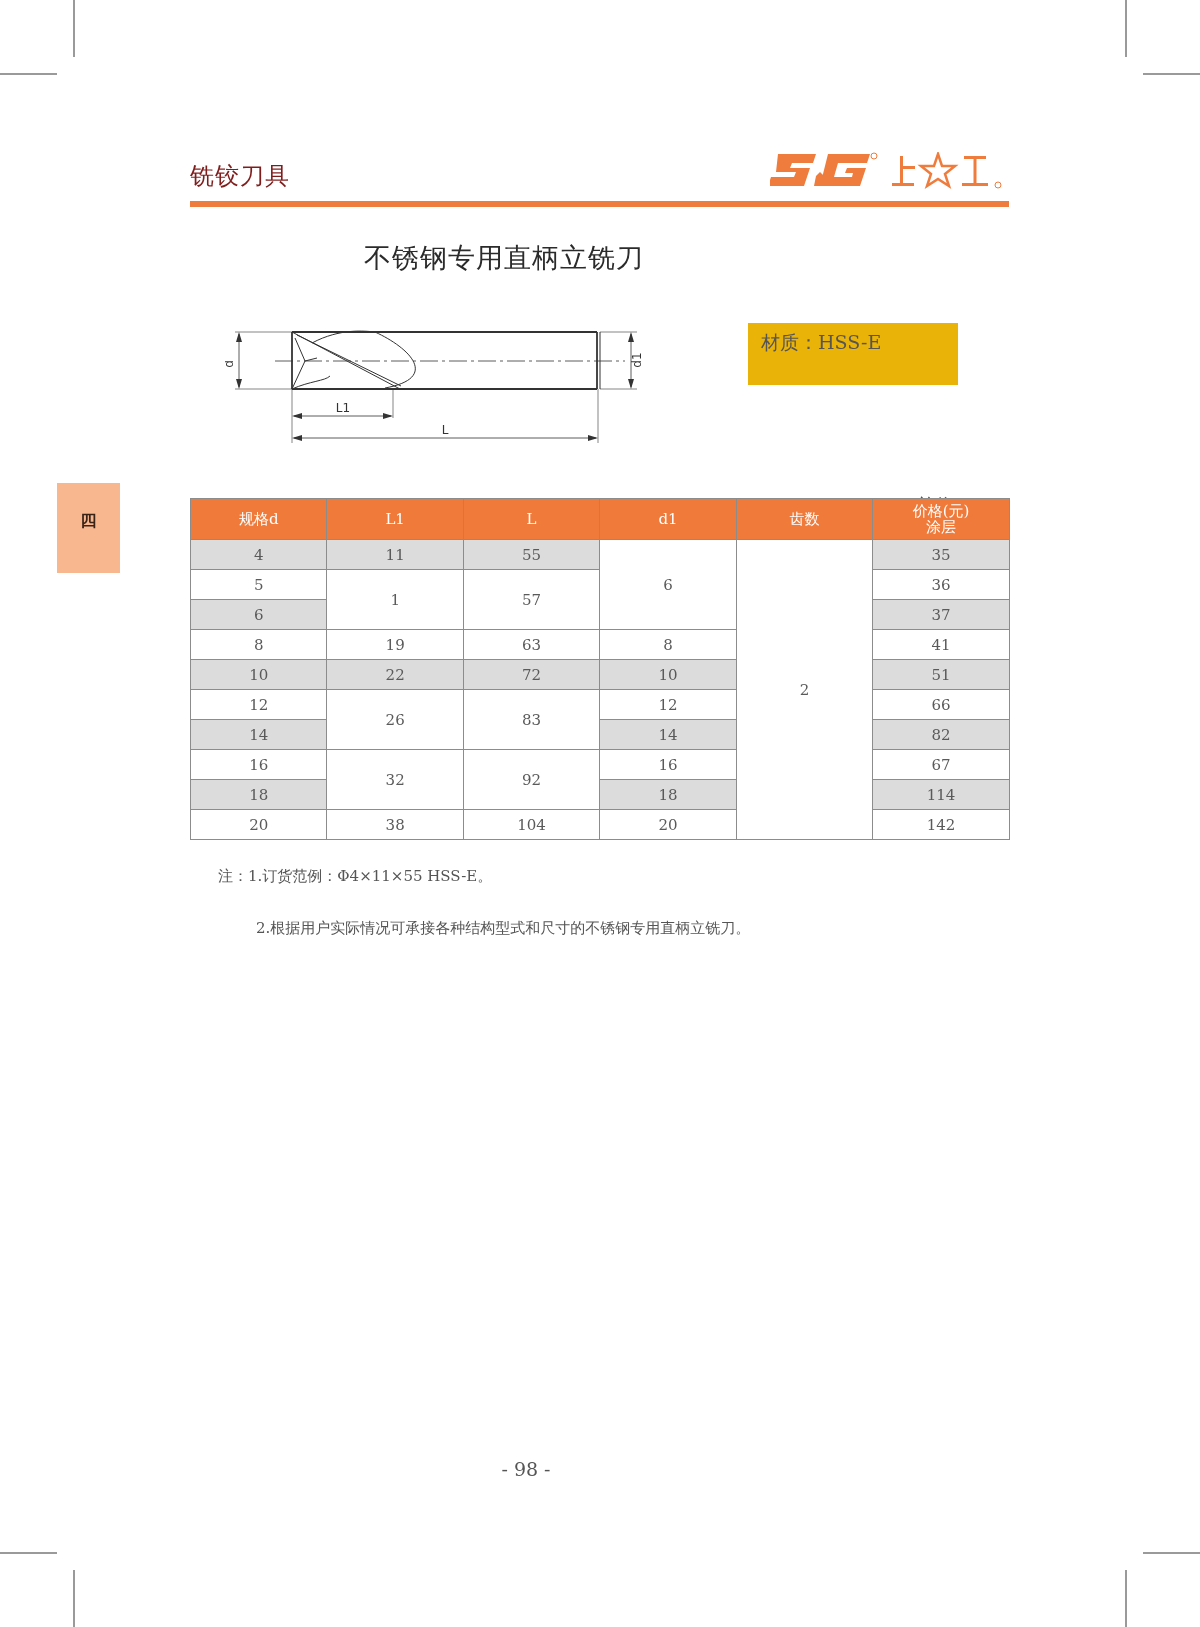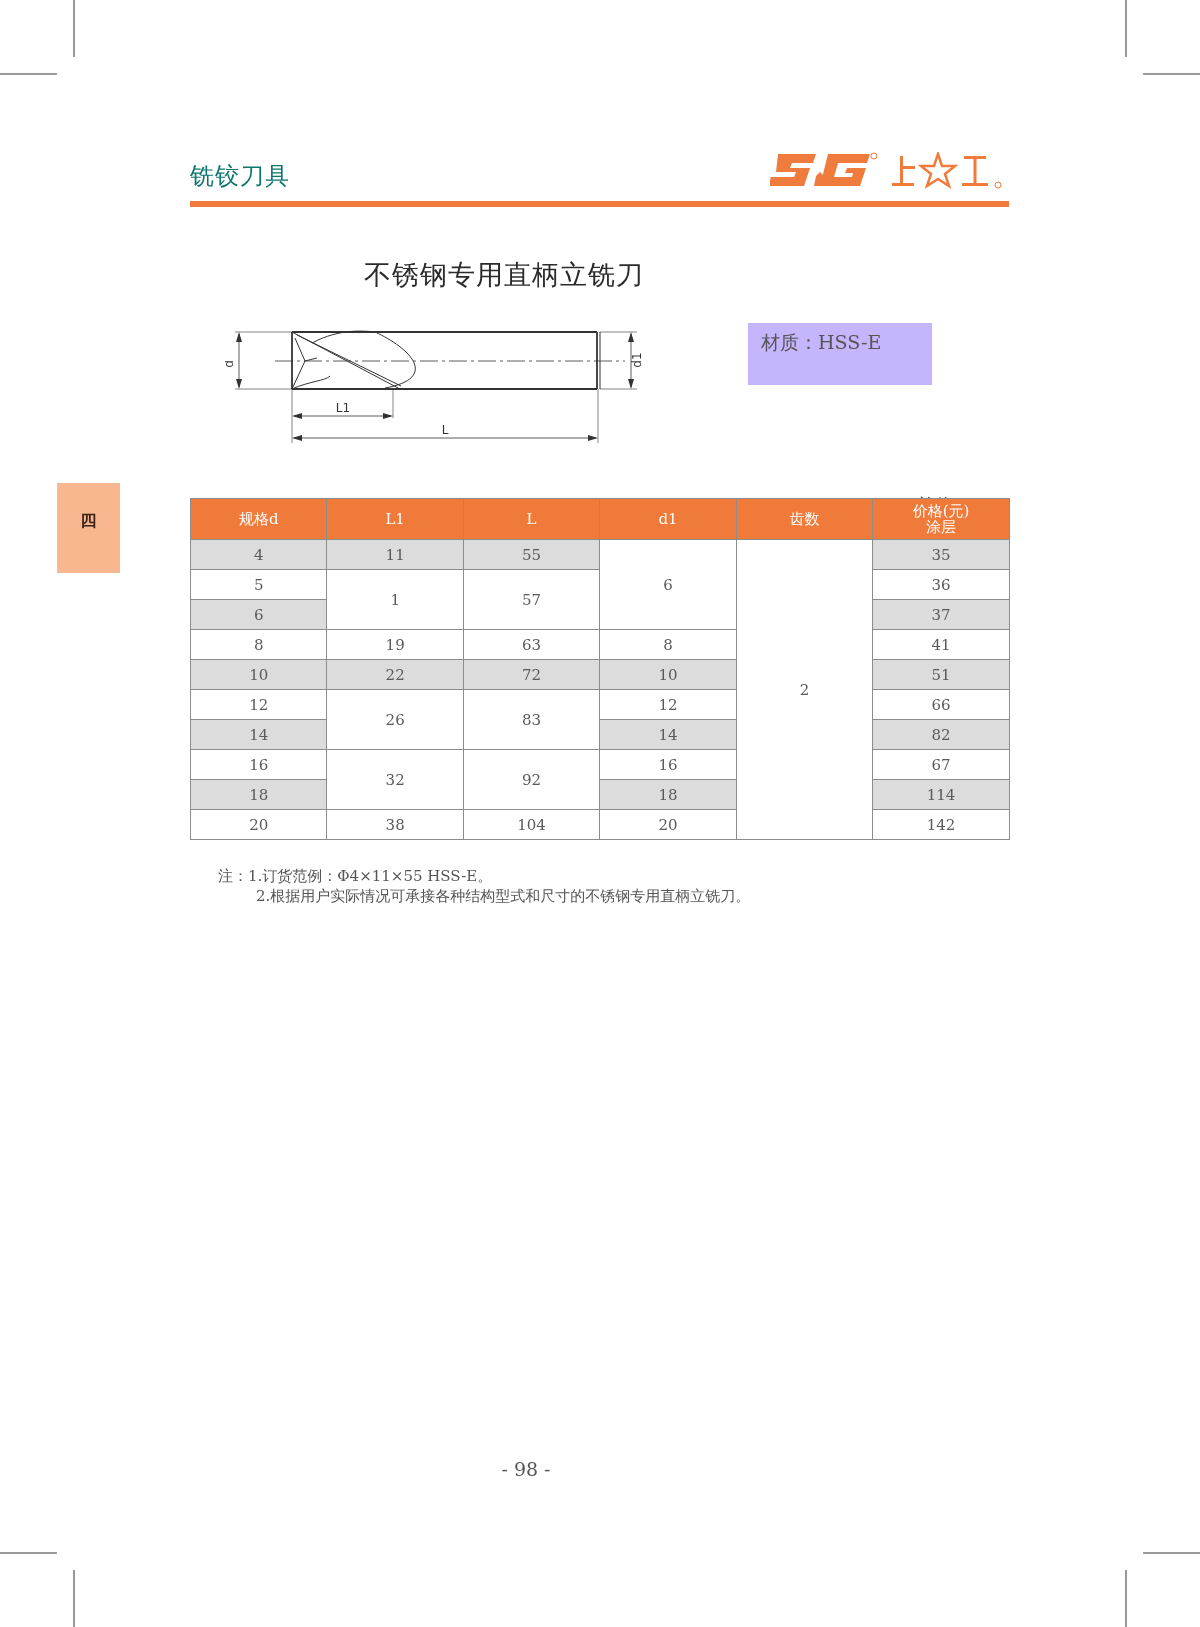--- a/index.html
+++ b/index.html
@@ -5,36 +5,36 @@
     html, body { margin: 0; padding: 0; background: #ffffff; }
     body {
       width: 1200px; height: 1627px; position: relative; overflow: hidden;
       font-family: "DejaVu Serif", "Liberation Serif", serif;
       color: #4a4a4a;
     }
     .crop { position: absolute; background: #9a9a9a; }
     .header-title {
       position: absolute; left: 190px; top: 160px;
       font-family: Liberation Sans, sans-serif;
-      font-size: 24px; color: #0f766e; letter-spacing: 1px;
+      font-size: 24px; color: #7f1d1d; letter-spacing: 1px;
     }
     .logo { position: absolute; left: 770px; top: 152px; width: 240px; height: 40px; }
     .header-rule {
       position: absolute; left: 190px; top: 201px; width: 819px; height: 6px;
       background: #ef7c3d;
     }
     .page-title {
-      position: absolute; left: 0; width: 1008px; top: 257px; text-align: center;
+      position: absolute; left: 0; width: 1008px; top: 240px; text-align: center;
       font-family: "DejaVu Sans", "Liberation Sans", sans-serif;
       font-size: 27px; color: #2b2b2b; letter-spacing: 1px;
     }
     .diagram { position: absolute; left: 225px; top: 318px; width: 440px; height: 132px; }
     .material-box {
-      position: absolute; left: 748px; top: 323px; width: 184px; height: 62px;
-      background: #c4b5fd;
+      position: absolute; left: 748px; top: 323px; width: 210px; height: 62px;
+      background: #eab308;
     }
     .material-box span {
       position: absolute; left: 13px; top: 7px; font-size: 19px; color: #555;
     }
     .side-tab {
       position: absolute; left: 57px; top: 483px; width: 63px; height: 90px;
       background: #f8b78f;
       display: flex; align-items: center; justify-content: center;
     }
     .side-tab span {
@@ -58,21 +58,21 @@
     }
     table.spec td {
       height: 29px; border: 1px solid #8c8c8c; text-align: center; padding: 0;
       background: #ffffff;
     }
     table.spec td.g { background: #dcdcdd; }
     .notes {
       position: absolute; left: 218px; top: 866px;
       font-size: 15px; color: #555; line-height: 20px;
     }
-    .notes .n2 { padding-left: 38px; }
+    .notes .n2 { padding-left: 38px; margin-top: 32px; }
     .page-number {
       position: absolute; left: 0; width: 1052px; top: 1458px; text-align: center;
       font-size: 19px; color: #555;
     }
   </style>
 </head>
 <body>
 
 <div class="crop" style="left:73px;top:0;width:2px;height:57px;"></div>
 <div class="crop" style="left:0;top:73px;width:57px;height:2px;"></div>

